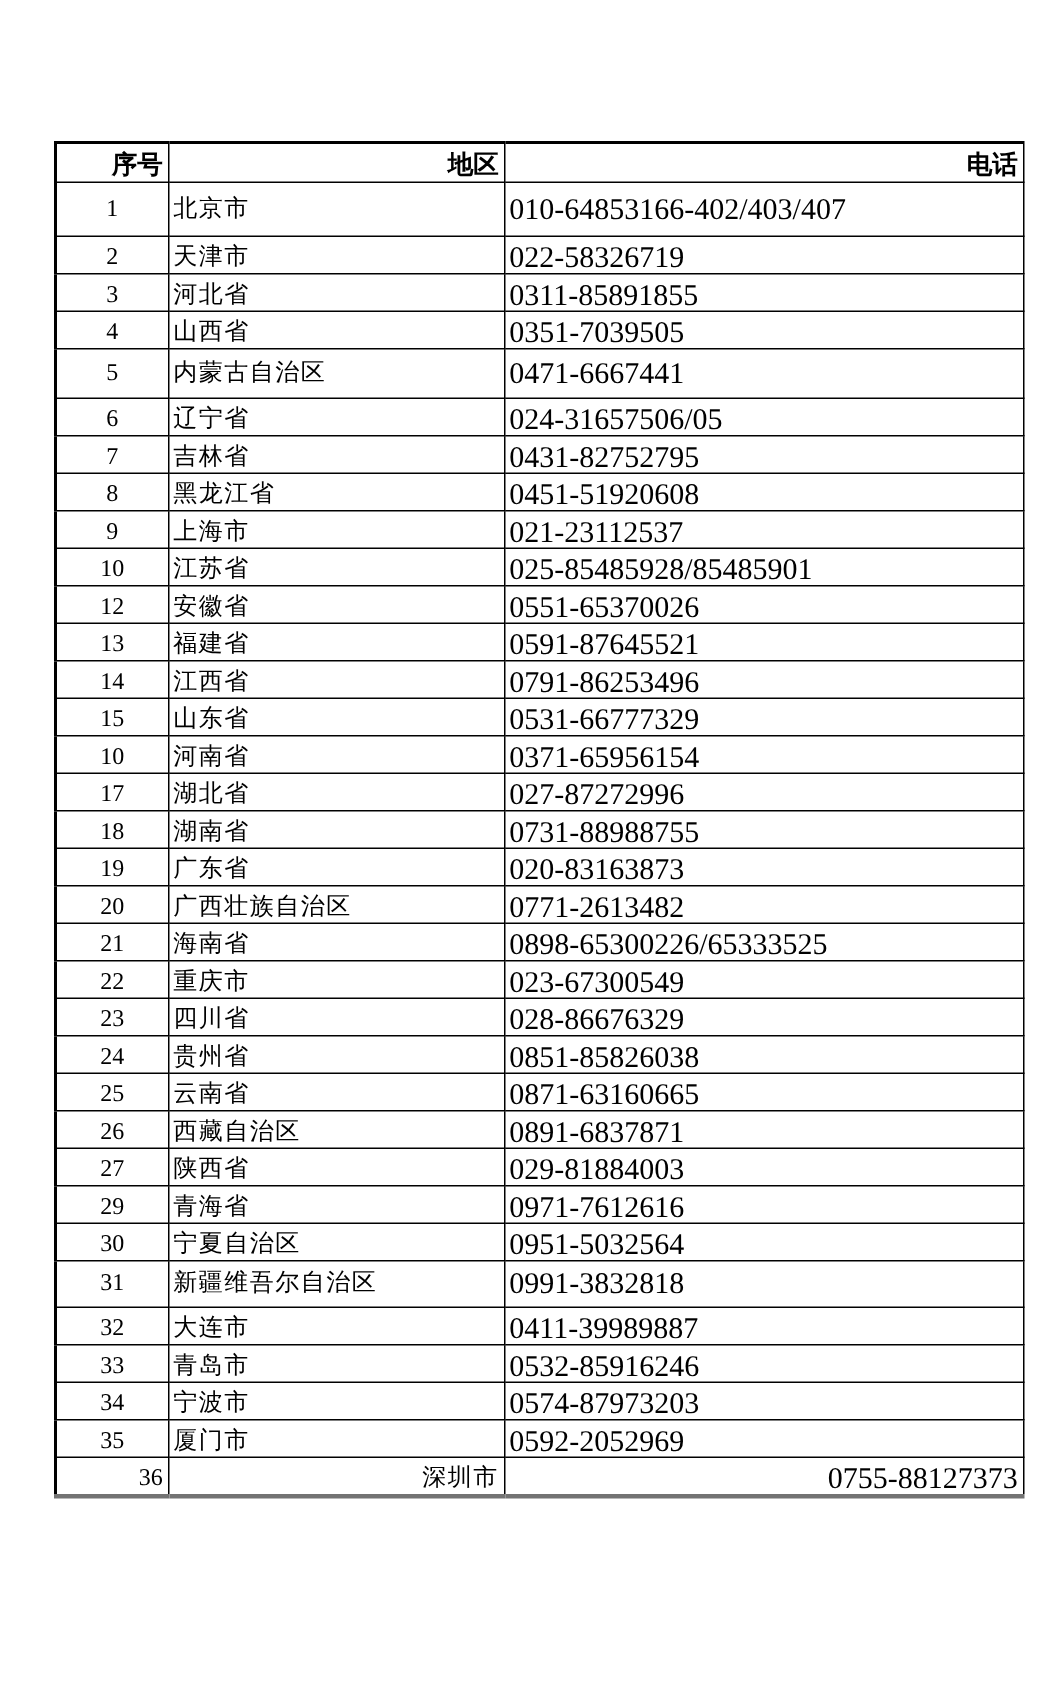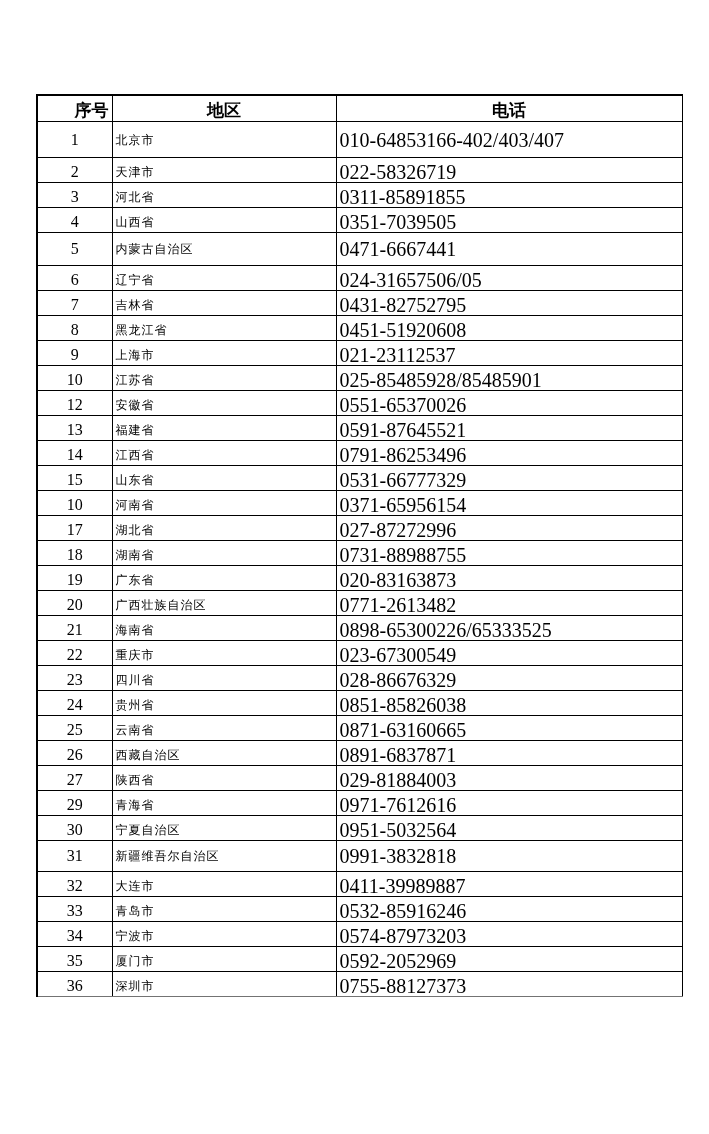--- a/index.html
+++ b/index.html
@@ -33,41 +33,41 @@
     line-height: 20px;
     vertical-align: bottom;
     white-space: nowrap;
     overflow: hidden;
   }
   .sheet thead th {
     border-top: 2px solid #000;
     font-weight: bold;
     font-size: 17px;
     font-family: "DejaVu Sans", sans-serif;
-    text-align: center;
+    text-align: right;
     padding-bottom: 1px;
   }
   .sheet thead th.h-no { text-align: right; }
   .sheet td.no {
     text-align: center;
     font-size: 16px;
   }
   .sheet td.region {
-    font-size: 12px;
-    font-family: Liberation Sans, sans-serif;
+    font-size: 16px;
+    font-family: Liberation Mono, monospace;
     letter-spacing: 1px;
     margin-left: 16px;
   }
   .sheet td.phone {
     font-size: 20px;
   }
   .sheet tr.tall-36 td { height: 35px; vertical-align: middle; }
   .sheet tr.tall-33 td { height: 32px; vertical-align: middle; }
   .sheet tr.tall-31 td { height: 30px; vertical-align: middle; }
-  .sheet tbody tr:last-child td { border-bottom: 1px solid #737373; }
+  .sheet tbody tr:last-child td { border-bottom: 3px solid #737373; text-align: right; }
   .sheet td:first-child, .sheet th:first-child { border-left: 2px solid #000; }
 </style>
 </head>
 <body>
 
 <table class="sheet">
   <colgroup>
     <col class="c-no">
     <col class="c-region">
     <col class="c-phone">

